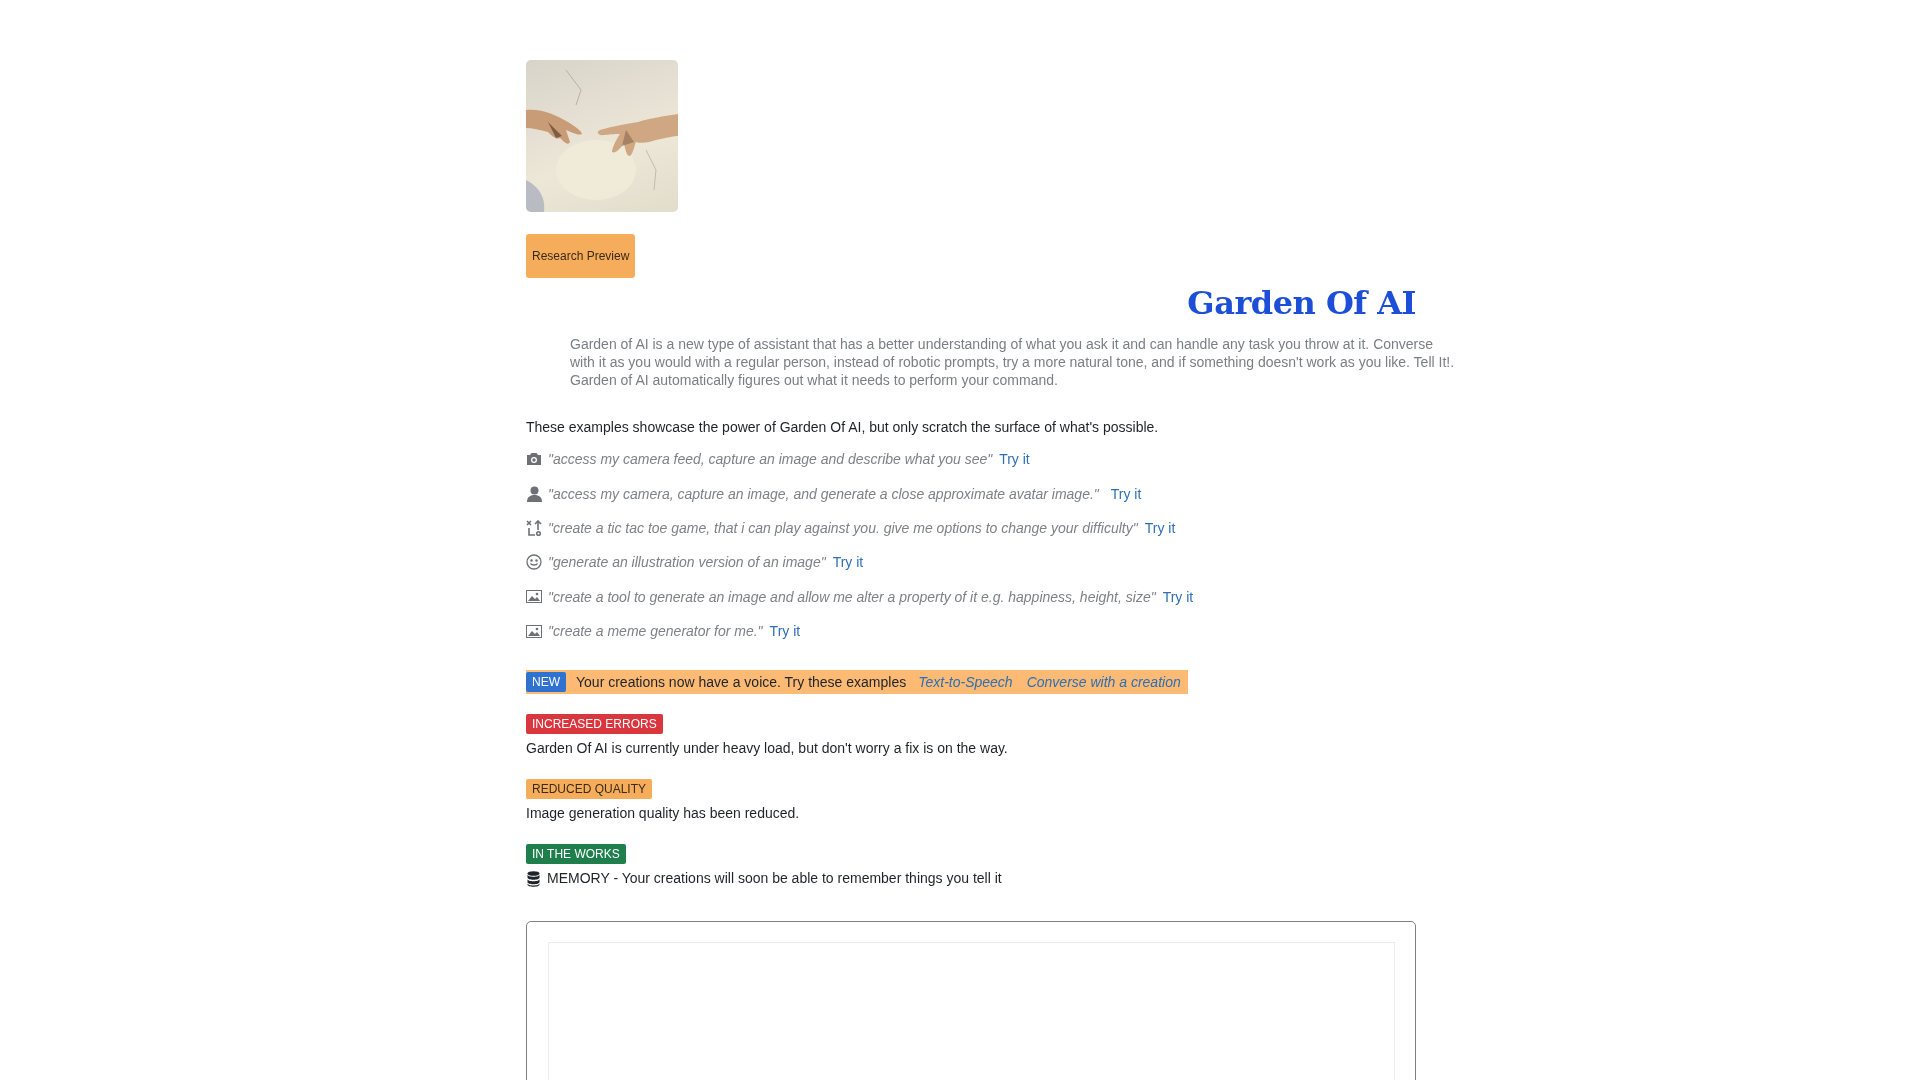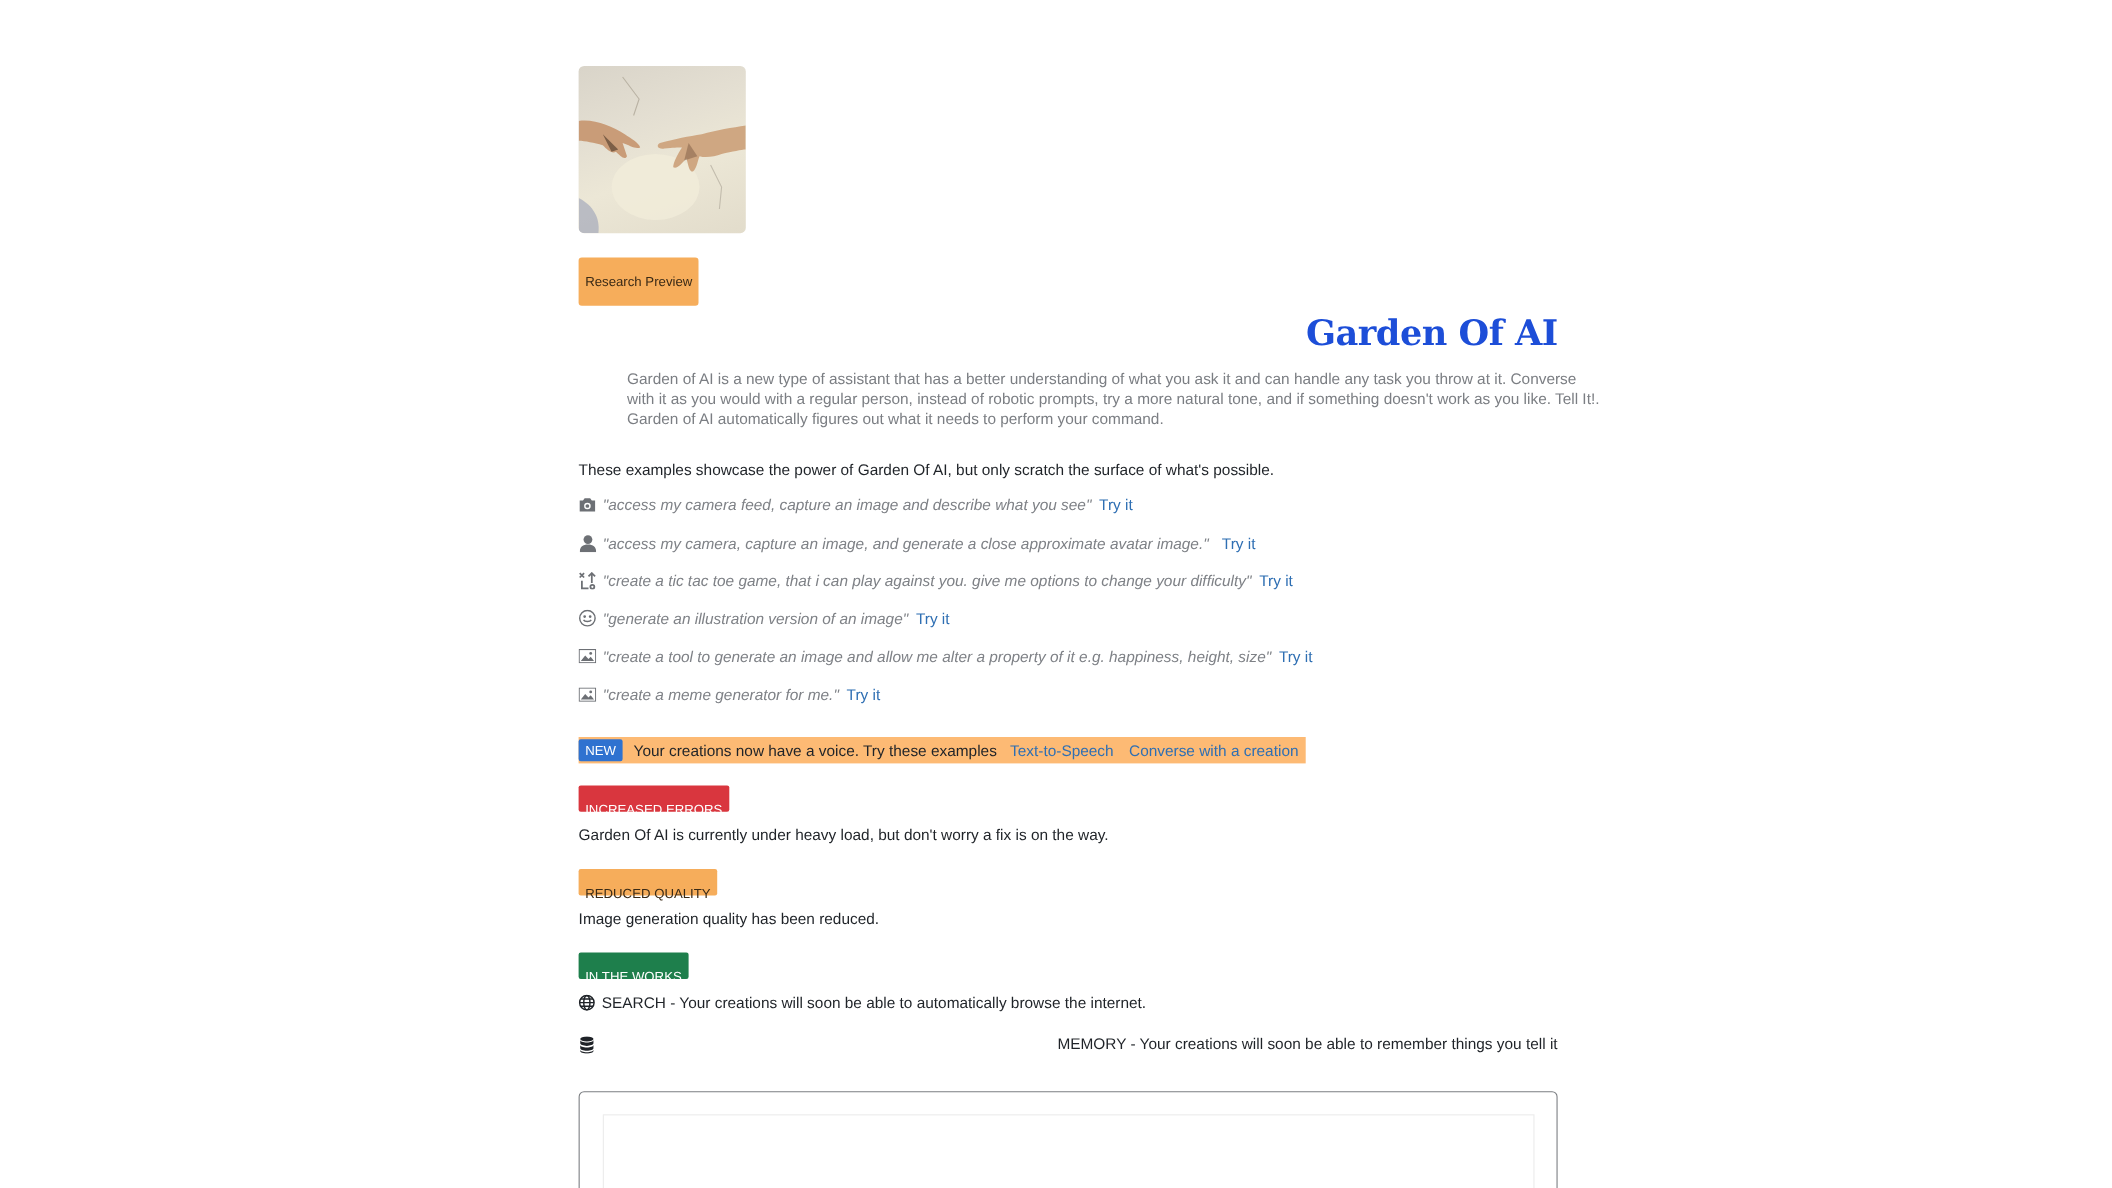--- a/index.html
+++ b/index.html
@@ -28,23 +28,23 @@
     .ex-row { display: flex; align-items: center; height: 34.4px; font-size: 14px; }
     .ex-icon { width: 16px; height: 16px; margin-right: 6px; display: inline-flex; align-items: center; justify-content: center; color: #6d7075; }
     .ex-text { font-style: italic; color: #7e8186; }
     .try-link { color: #2f6fb3; margin-left: 7px; text-decoration: none; cursor: pointer; }
     .new-bar {
       margin-top: 22px; display: inline-flex; align-items: center; background: #fdba74;
       height: 24px; padding-right: 7px; font-size: 14px;
     }
     .new-badge { background: #2f72d0; color: #fff; font-size: 12px; padding: 0 6px; height: 20px; line-height: 20px; border-radius: 2px; margin-right: 10px; }
     .new-text { color: #1f2328; }
-    .new-link { color: #2f6fb3; margin-left: 12px; cursor: pointer; }
+    .new-link { color: #2f6fb3; margin-left: 12px; cursor: pointer; font-style: italic; }
     .status-badge {
-      display: inline-block; font-size: 12px; padding: 12px 6px; height: 20px; line-height: 20px;
+      display: inline-block; font-size: 12px; padding: 0 6px; height: 20px; line-height: 20px;
       border-radius: 2px;
     }
     .badge-red { background: #d9363e; color: #fff; margin-top: 20px; }
     .badge-orange { background: #f6ad5b; color: #3a2a16; margin-top: 22px; }
     .badge-green { background: #1e7f4c; color: #fff; margin-top: 22px; }
     .status-text { font-size: 14px; line-height: 18px; color: #1f2328; margin-top: 5px; }
     .works-row { display: flex; align-items: center; font-size: 14px; line-height: 18px; margin-top: 5px; color: #1f2328; }
     .works-row + .works-row { margin-top: 20px; justify-content: space-between; }
     .works-icon { width: 15px; height: 15px; margin-right: 6px; display: inline-flex; }
     .canvas-frame {
@@ -161,30 +161,20 @@
 
   <div>
     <span class="status-badge badge-orange">REDUCED QUALITY</span>
     <p class="status-text">Image generation quality has been reduced.</p>
   </div>
 
   <div>
     <span class="status-badge badge-green">IN THE WORKS</span>
     <div class="works-row">
       <span class="works-icon">
-        <svg width="15" height="15" viewBox="0 0 16 16" fill="none" stroke="#1f2328" stroke-width="1.4">
-            <circle cx="8" cy="8" r="7"></circle>
-            <ellipse cx="8" cy="8" rx="3" ry="7"></ellipse>
-            <path d="M1 8h14M2 4.5h12M2 11.5h12"></path>
-          </svg>
-      </span>
-      <span>SEARCH - Your creations will soon be able to automatically browse the internet.</span>
-    </div>
-    <div class="works-row">
-      <span class="works-icon">
         <svg width="15" height="16" viewBox="0 0 14 16">
             <ellipse cx="7" cy="2.5" rx="6" ry="2.3" fill="#1f2328"></ellipse>
             <path d="M1 3.5v3c0 1.3 2.7 2.3 6 2.3s6-1 6-2.3v-3c0 1.3-2.7 2.3-6 2.3S1 4.8 1 3.5z" fill="#1f2328"></path>
             <path d="M1 8v3c0 1.3 2.7 2.3 6 2.3s6-1 6-2.3V8c0 1.3-2.7 2.3-6 2.3S1 9.3 1 8z" fill="#1f2328"></path>
             <path d="M1 12.3v1.2c0 1.3 2.7 2.3 6 2.3s6-1 6-2.3v-1.2c0 1.3-2.7 2.3-6 2.3s-6-1-6-2.3z" fill="#1f2328"></path>
           </svg>
       </span>
       <span>MEMORY - Your creations will soon be able to remember things you tell it</span>
     </div>
   </div>

